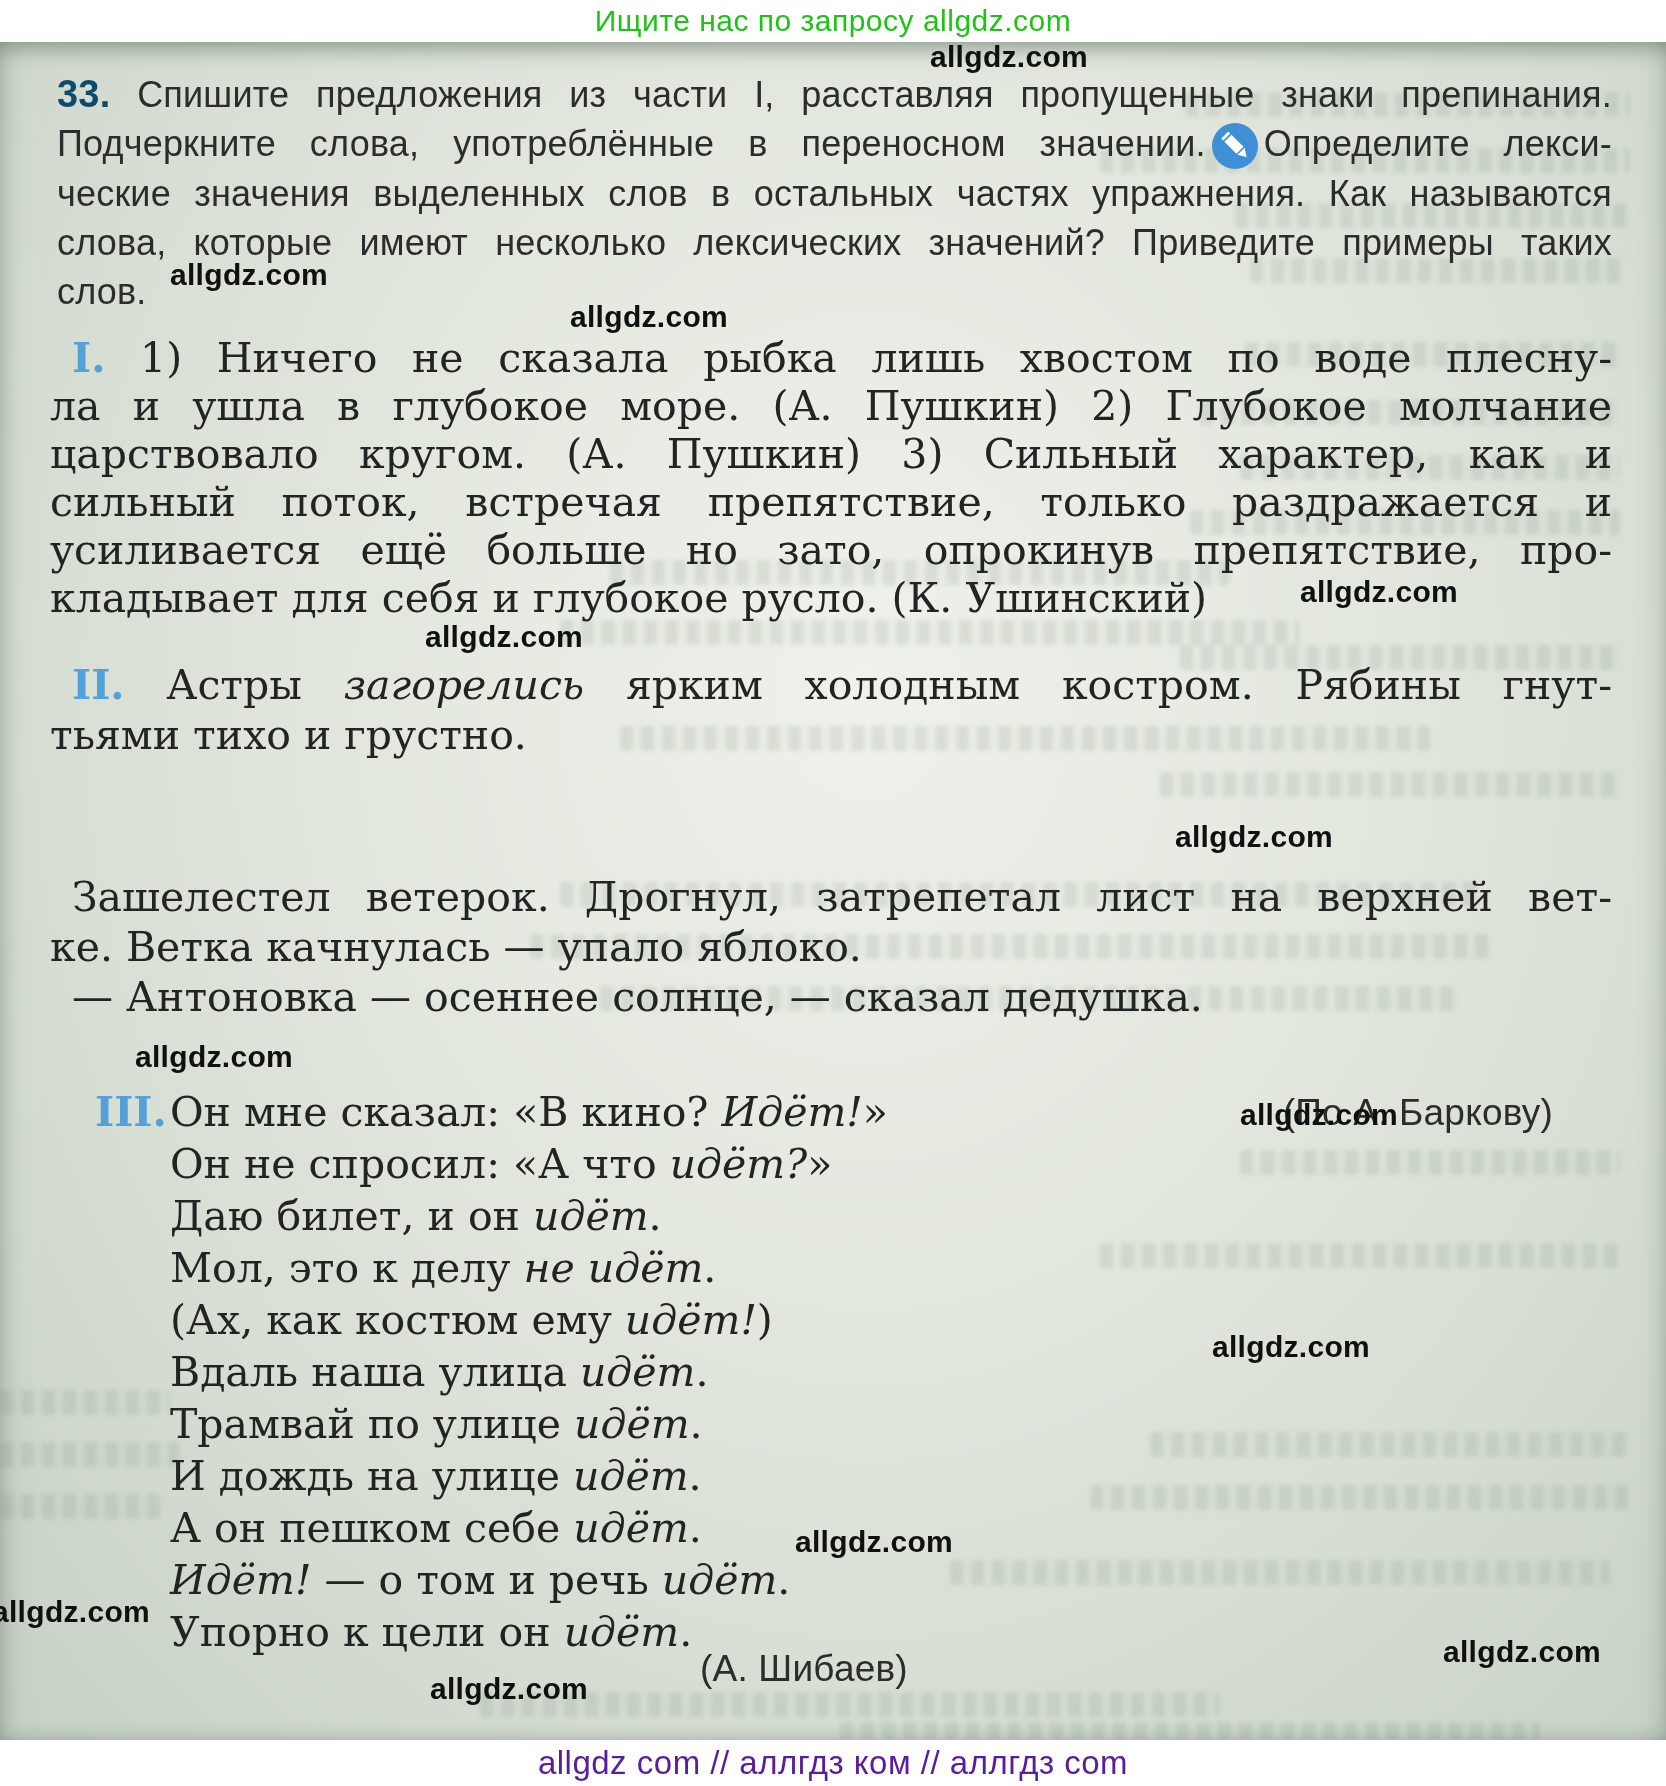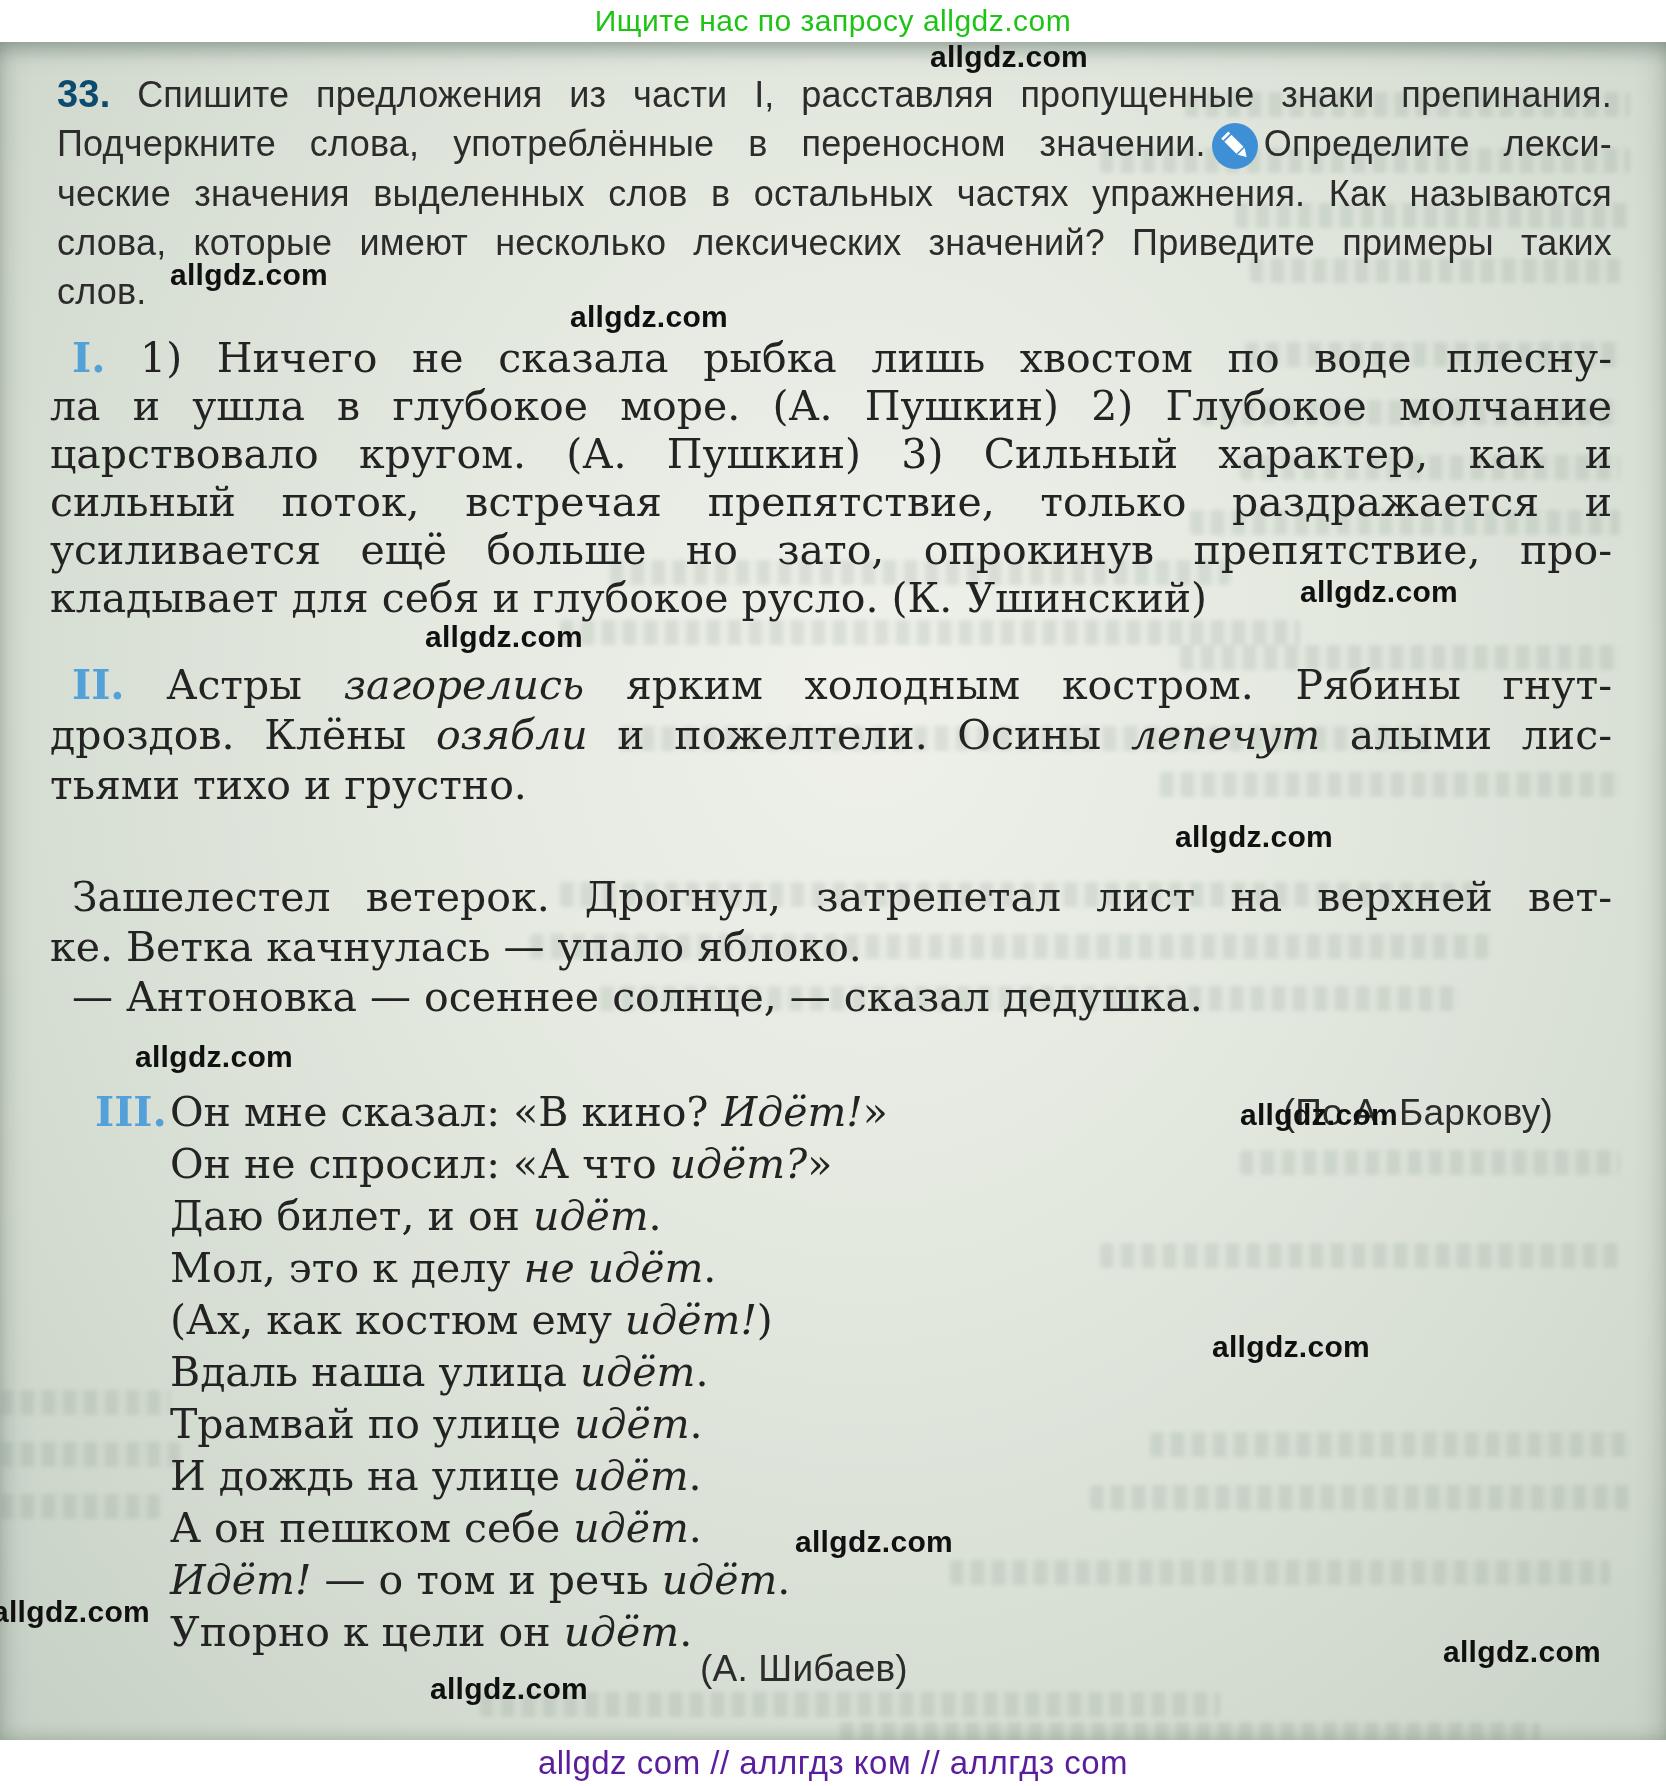--- a/index.html
+++ b/index.html
@@ -120,21 +120,20 @@
       <div class="tl just ind"><span class="plabel">I.</span> <span>1) Ничего не сказала рыбка лишь хвостом по воде плесну-</span></div>
       <div class="tl just"><span>ла и ушла в глубокое море. (А. Пушкин) 2) Глубокое молчание</span></div>
       <div class="tl just"><span>царствовало кругом. (А. Пушкин) 3) Сильный характер, как и</span></div>
       <div class="tl just"><span>сильный поток, встречая препятствие, только раздражается и</span></div>
       <div class="tl just"><span>усиливается ещё больше но зато, опрокинув препятствие, про-</span></div>
       <div class="tl"><span>кладывает для себя и глубокое русло. (К. Ушинский)</span></div>
     </div>
 
   <div id="p2a" class="serifblock">
       <div class="tl just ind"><span class="plabel">II.</span> <span>Астры </span><span class="it">загорелись</span><span> ярким холодным костром. Рябины гнут-</span></div>
-      <div class="tl just"><span>дроздов. Клёны </span><span class="it">озябли</span><span> и пожелтели. Осины </span><span class="it">лепечут</span><span> алыми лис-</span></div>
       <div class="tl"><span>тьями тихо и грустно.</span></div>
     </div>
   <div id="p2b" class="serifblock">
       <div class="tl just ind"><span>Зашелестел ветерок. Дрогнул, затрепетал лист на верхней вет-</span></div>
       <div class="tl"><span>ке. Ветка качнулась — упало яблоко.</span></div>
     </div>
   <div id="p2c" class="serifblock">
       <div class="tl ind"><span>— Антоновка — осеннее солнце, — сказал дедушка.</span></div>
     </div>
   <div id="credit1" class="credit">(По А. Баркову)</div>

